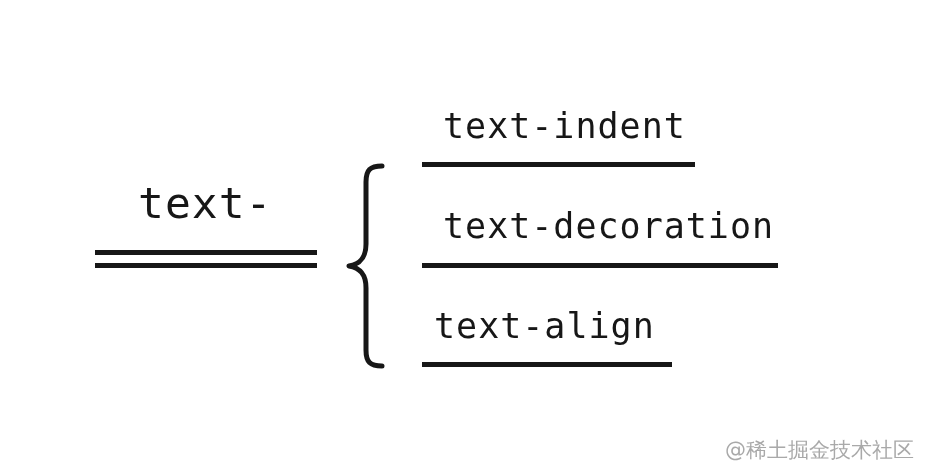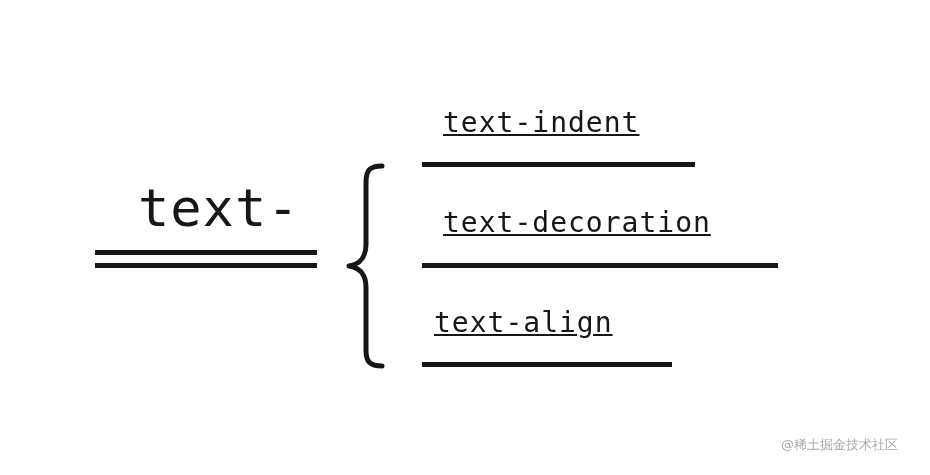--- a/index.html
+++ b/index.html
@@ -1,21 +1,21 @@
 <!DOCTYPE html>
 <html><head>
   <meta charset="utf-8">
   <style>
     html, body { margin: 0; padding: 0; background: #ffffff; }
     body { width: 930px; height: 475px; position: relative; overflow: hidden; }
     .mono { font-family: "DejaVu Sans Mono", "Liberation Mono", monospace; color: #171717; position: absolute; white-space: nowrap; }
-    .root-label { left: 138px; top: 178px; font-size: 52px; letter-spacing: 1px; }
-    .branch-label { font-size: 28px; letter-spacing: 1px; text-decoration: underline; }
+    .root-label { left: 138px; top: 178px; font-size: 43px; letter-spacing: 1px; }
+    .branch-label { font-size: 35px; letter-spacing: 1px; }
     .bar { position: absolute; background: #171717; }
-    .watermark { position: absolute; right: 32px; top: 436px; font-family: "DejaVu Sans", "Liberation Sans", sans-serif; font-size: 13px; color: #a9a9a9; margin-left: 48px; }
+    .watermark { position: absolute; right: 16px; top: 436px; font-family: "DejaVu Sans", "Liberation Sans", sans-serif; font-size: 21px; color: #a9a9a9; margin-left: 48px; }
     svg.brace { position: absolute; left: 340px; top: 160px; }
   </style>
 </head>
 <body>
 
 <div>
   <div class="mono root-label">text-</div>
   <div class="bar" style="left:95px; top:250px; width:222px; height:5px;"></div>
   <div class="bar" style="left:95px; top:263px; width:222px; height:5px;"></div>
 

